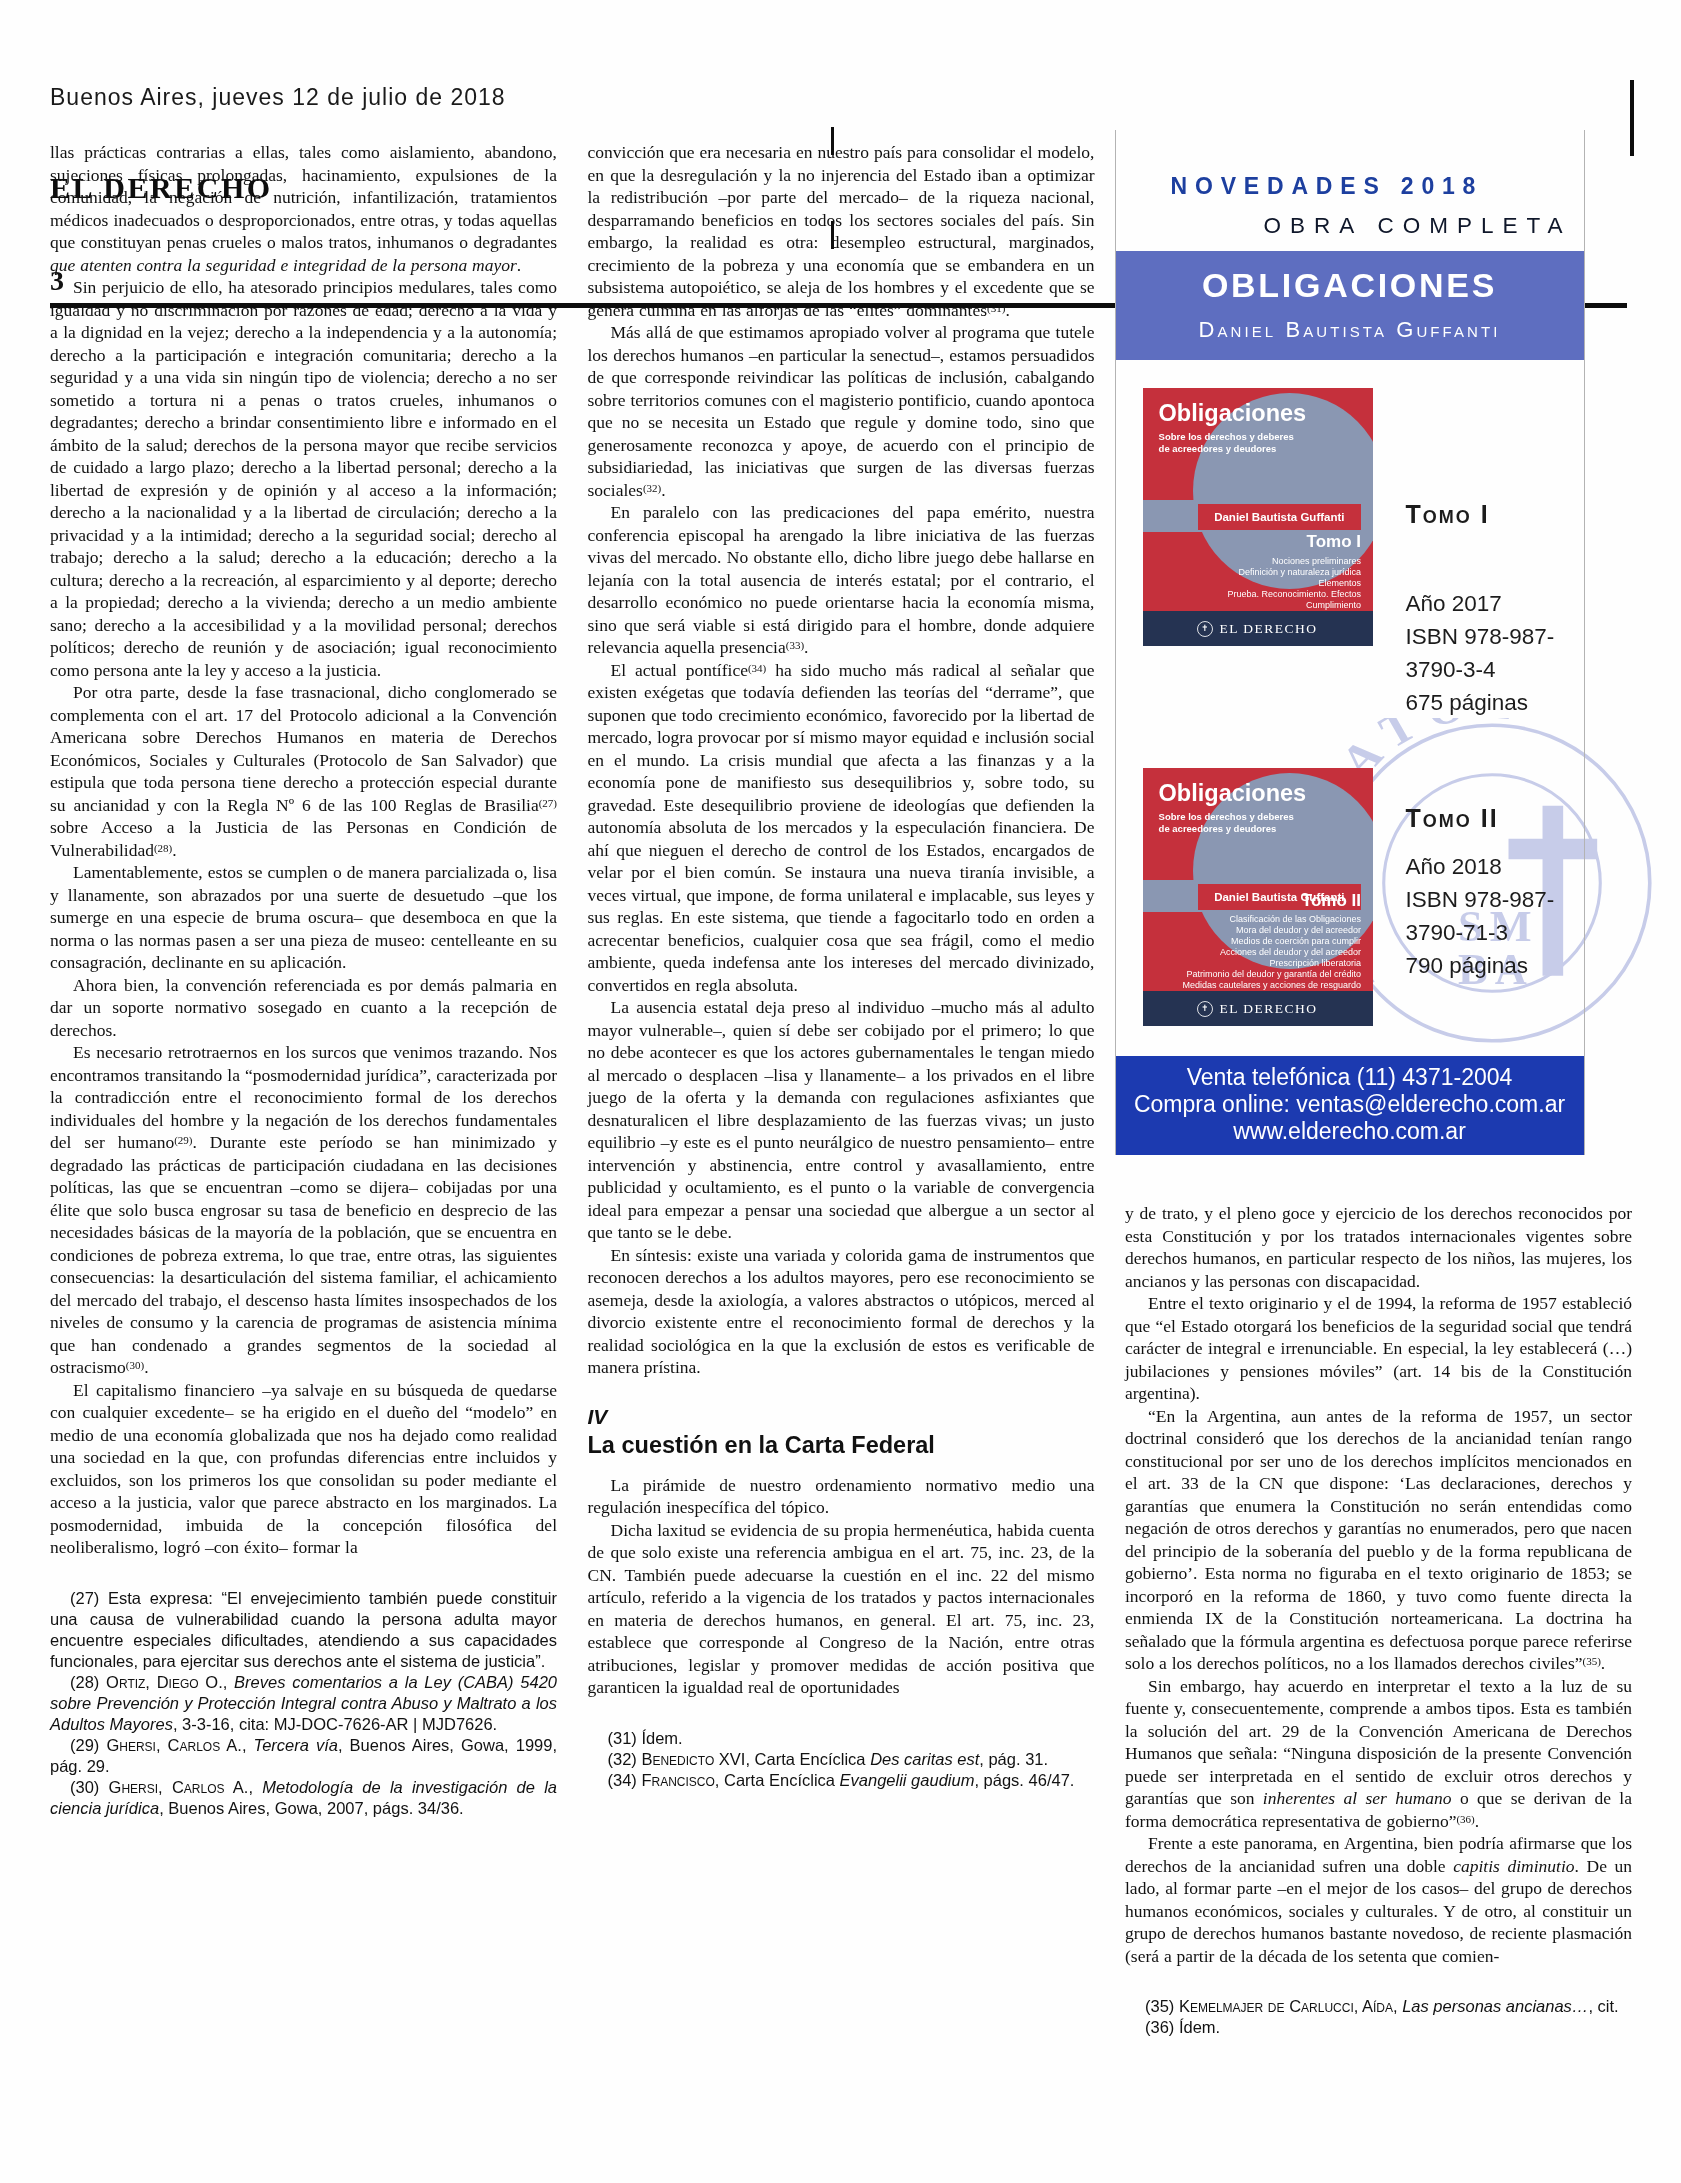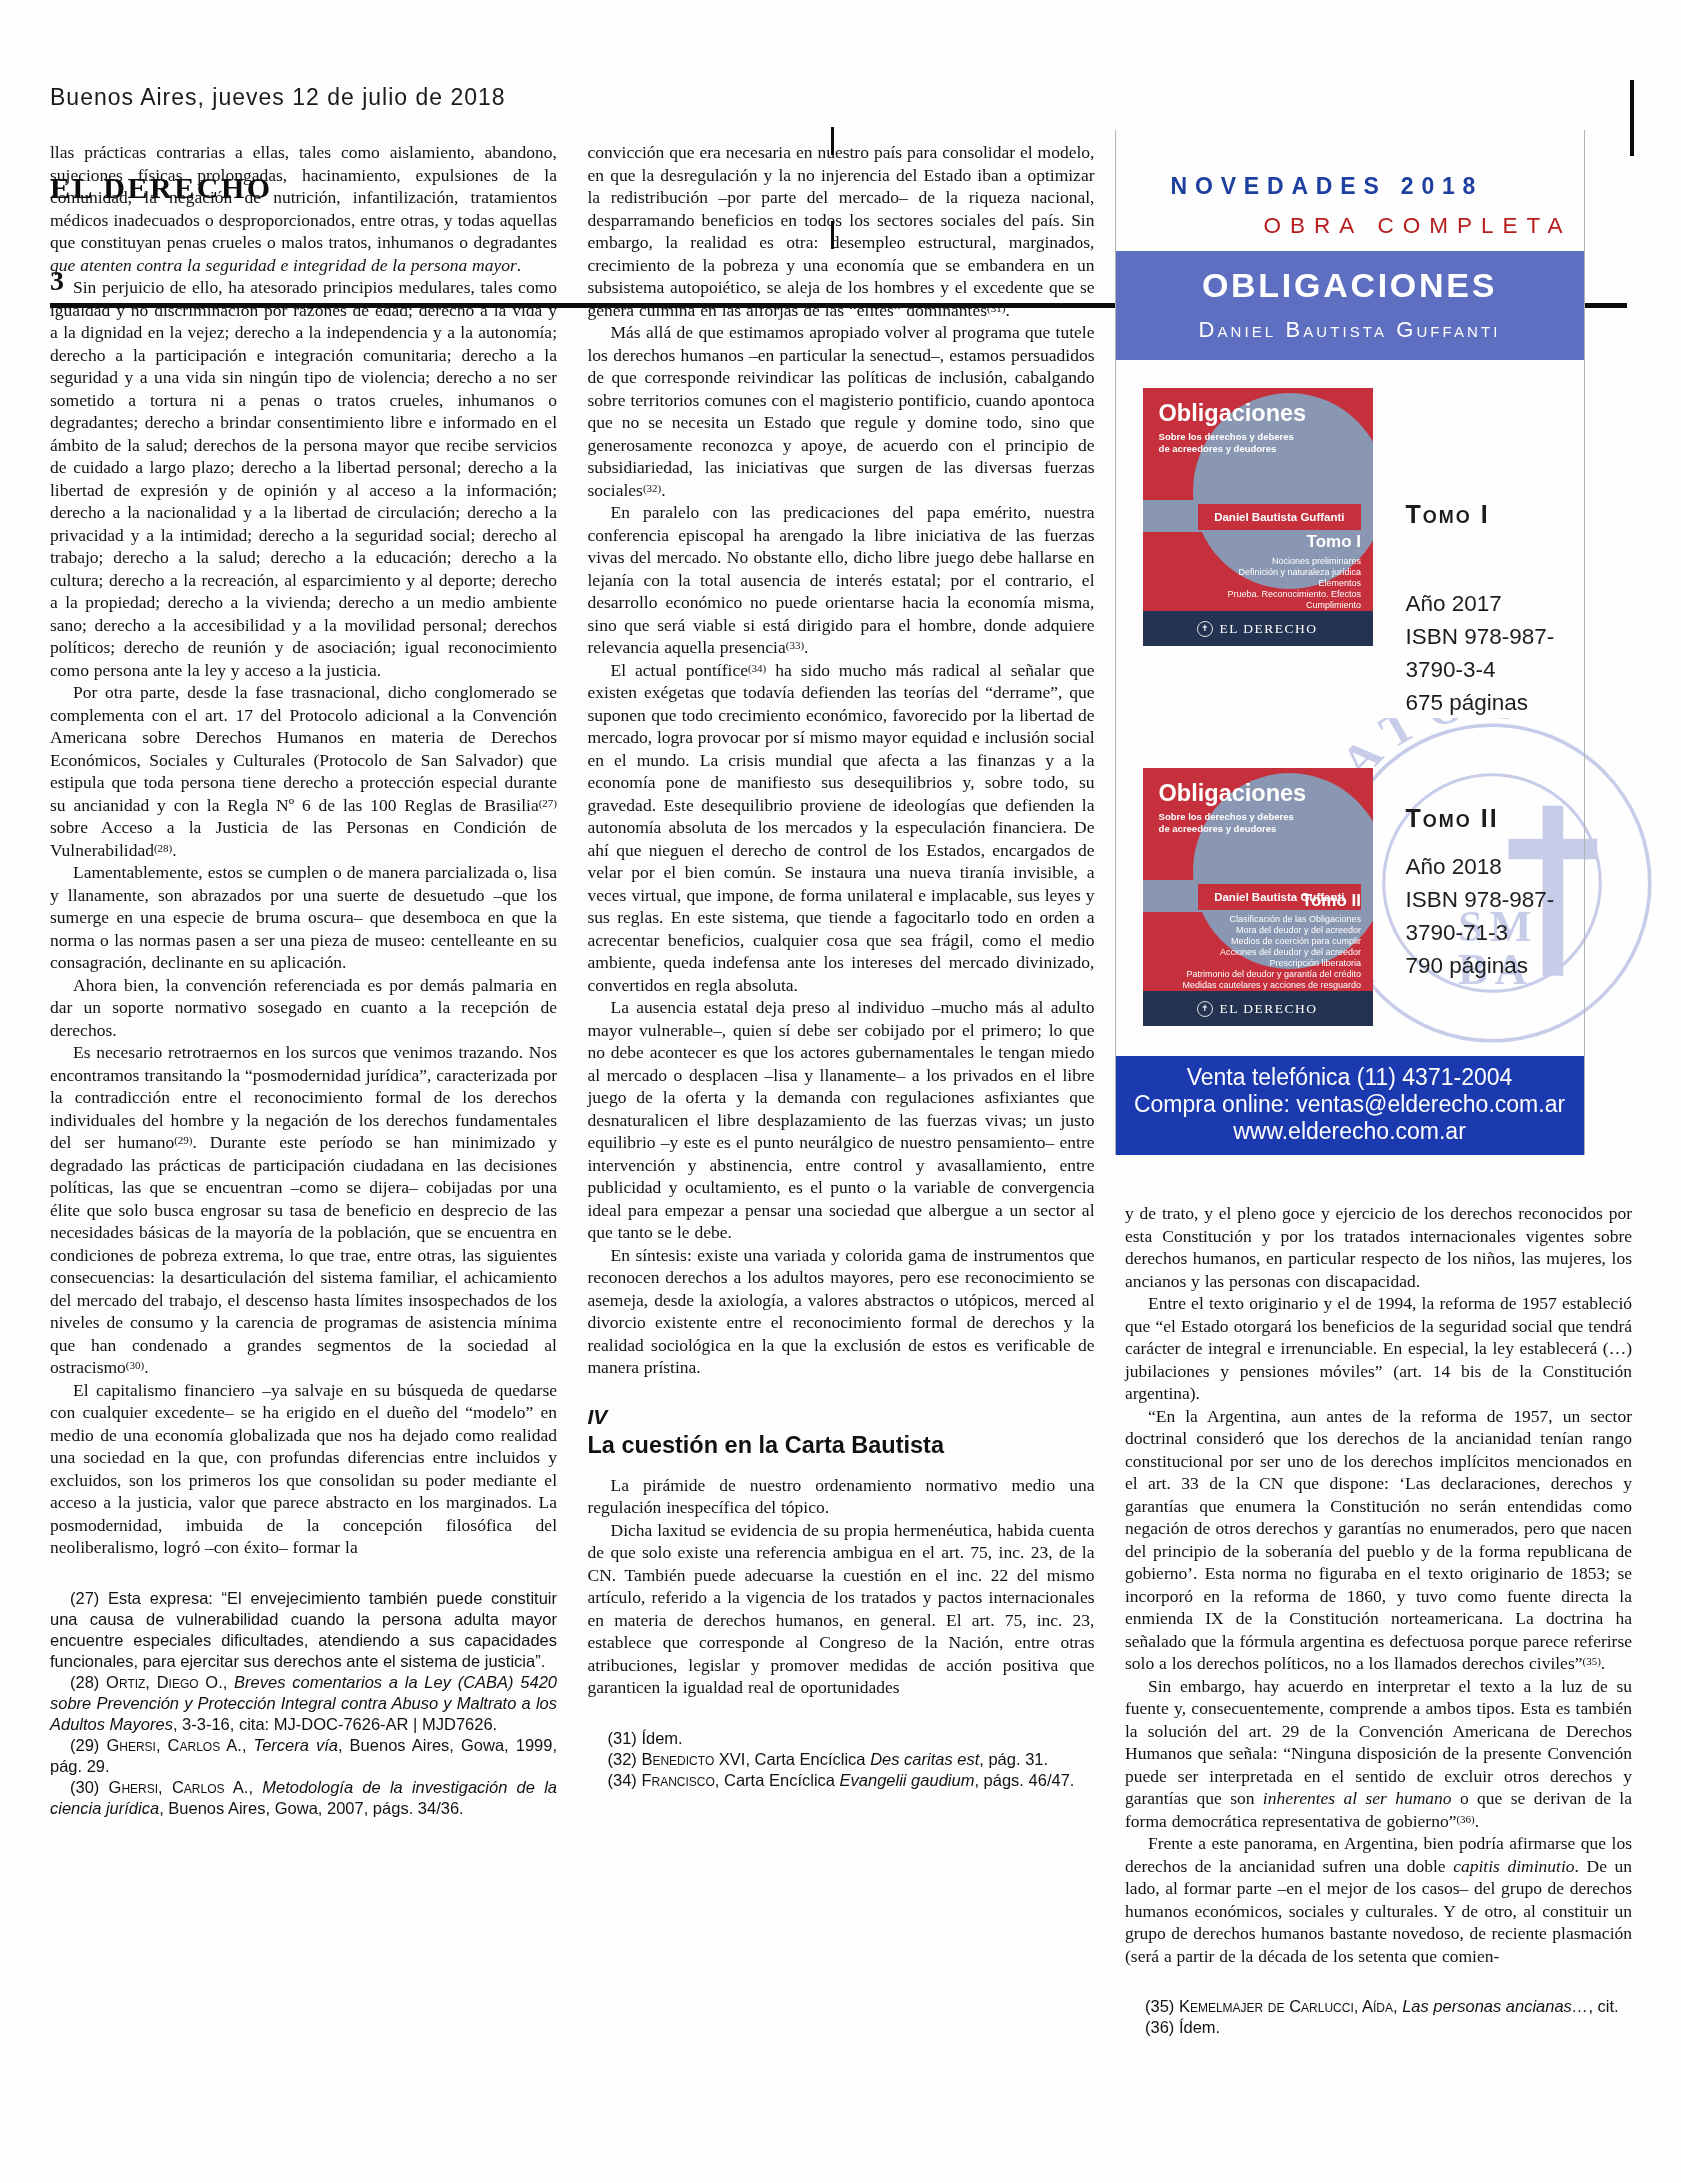--- a/index.html
+++ b/index.html
@@ -66,21 +66,21 @@
   .ad-line { position:absolute; top:-11px; bottom:0; width:1px; background:#b3b3b3; z-index:3; }
   .ad-line.l { left:0; } .ad-line.r { right:0; }
   .ad-kicker {
     margin-top:32px; padding-left:56px;
     font-family:"Liberation Sans","DejaVu Sans",sans-serif;
     font-weight:bold; font-size:23px; letter-spacing:0.34em; color:#1d3f9f;
   }
   .ad-kicker2 {
     margin-top:13px; text-align:right; padding-right:13px;
     font-family:"Liberation Sans","DejaVu Sans",sans-serif;
-    font-size:22.5px; letter-spacing:0.40em; color:#b91c1c;
+    font-size:22.5px; letter-spacing:0.40em; color:#0f172a;
   }
   .ad-banner {
     margin-top:12px; background:#5e6ec0; color:#fff; text-align:center;
     padding:15px 12px 17px 12px; position:relative; z-index:1;
     font-family:"Liberation Sans","DejaVu Sans",sans-serif;
   }
   .ad-banner-title { font-weight:bold; font-size:34px; letter-spacing:0.08em; }
   .ad-banner-sub { font-style:italic; font-size:23.5px; line-height:28px; margin-top:7px; }
   .ad-banner-author { font-size:22px; font-variant:small-caps; letter-spacing:0.14em; margin-top:12px; }
 
@@ -174,21 +174,21 @@
 
     <section class="col">
       <p class="body-p noindent">convicción que era necesaria en nuestro país para consolidar el modelo, en que la desregulación y la no injerencia del Estado iban a optimizar la redistribución –por parte del mercado– de la riqueza nacional, desparramando beneficios en todos los sectores sociales del país. Sin embargo, la realidad es otra: desempleo estructural, marginados, crecimiento de la pobreza y una economía que se embandera en un subsistema autopoiético, se aleja de los hombres y el excedente que se genera culmina en las alforjas de las “élites” dominantes<sup>(31)</sup>.</p>
       <p class="body-p">Más allá de que estimamos apropiado volver al programa que tutele los derechos humanos –en particular la senectud–, estamos persuadidos de que corresponde reivindicar las políticas de inclusión, cabalgando sobre territorios comunes con el magisterio pontificio, cuando apontoca que no se necesita un Estado que regule y domine todo, sino que generosamente reconozca y apoye, de acuerdo con el principio de subsidiariedad, las iniciativas que surgen de las diversas fuerzas sociales<sup>(32)</sup>.</p>
       <p class="body-p">En paralelo con las predicaciones del papa emérito, nuestra conferencia episcopal ha arengado la libre iniciativa de las fuerzas vivas del mercado. No obstante ello, dicho libre juego debe hallarse en lejanía con la total ausencia de interés estatal; por el contrario, el desarrollo económico no puede orientarse hacia la economía misma, sino que será viable si está dirigido para el hombre, donde adquiere relevancia aquella presencia<sup>(33)</sup>.</p>
       <p class="body-p">El actual pontífice<sup>(34)</sup> ha sido mucho más radical al señalar que existen exégetas que todavía defienden las teorías del “derrame”, que suponen que todo crecimiento económico, favorecido por la libertad de mercado, logra provocar por sí mismo mayor equidad e inclusión social en el mundo. La crisis mundial que afecta a las finanzas y a la economía pone de manifiesto sus desequilibrios y, sobre todo, su gravedad. Este desequilibrio proviene de ideologías que defienden la autonomía absoluta de los mercados y la especulación financiera. De ahí que nieguen el derecho de control de los Estados, encargados de velar por el bien común. Se instaura una nueva tiranía invisible, a veces virtual, que impone, de forma unilateral e implacable, sus leyes y sus reglas. En este sistema, que tiende a fagocitarlo todo en orden a acrecentar beneficios, cualquier cosa que sea frágil, como el medio ambiente, queda indefensa ante los intereses del mercado divinizado, convertidos en regla absoluta.</p>
       <p class="body-p">La ausencia estatal deja preso al individuo –mucho más al adulto mayor vulnerable–, quien sí debe ser cobijado por el primero; lo que no debe acontecer es que los actores gubernamentales le tengan miedo al mercado o desplacen –lisa y llanamente– a los privados en el libre juego de la oferta y la demanda con regulaciones asfixiantes que desnaturalicen el libre desplazamiento de las fuerzas vivas; un justo equilibrio –y este es el punto neurálgico de nuestro pensamiento– entre intervención y abstinencia, entre control y avasallamiento, entre publicidad y ocultamiento, es el punto o la variable de convergencia ideal para empezar a pensar una sociedad que albergue a un sector al que tanto se le debe.</p>
       <p class="body-p">En síntesis: existe una variada y colorida gama de instrumentos que reconocen derechos a los adultos mayores, pero ese reconocimiento se asemeja, desde la axiología, a valores abstractos o utópicos, merced al divorcio existente entre el reconocimiento formal de derechos y la realidad sociológica en la que la exclusión de estos es verificable de manera prístina.</p>
       <div class="sec-head">
         <div class="sec-num">IV</div>
-        <div class="sec-title">La cuestión en la Carta Bautista</div>
+        <div class="sec-title">La cuestión en la Carta Federal</div>
       </div>
       <p class="body-p">La pirámide de nuestro ordenamiento normativo medio una regulación inespecífica del tópico.</p>
       <p class="body-p">Dicha laxitud se evidencia de su propia hermenéutica, habida cuenta de que solo existe una referencia ambigua en el art. 75, inc. 23, de la CN. También puede adecuarse la cuestión en el inc. 22 del mismo artículo, referido a la vigencia de los tratados y pactos internacionales en materia de derechos humanos, en general. El art. 75, inc. 23, establece que corresponde al Congreso de la Nación, entre otras atribuciones, legislar y promover medidas de acción positiva que garanticen la igualdad real de oportunidades</p>
       <div class="footnotes">
         <p>(31) Ídem.</p>
         <p>(32) <span class="sc">Benedicto XVI</span>, Carta Encíclica <i>Des caritas est</i>, pág. 31.</p>
         <p>(34) <span class="sc">Francisco</span>, Carta Encíclica <i>Evangelii gaudium</i>, págs. 46/47.</p>
       </div>
     </section>
 

